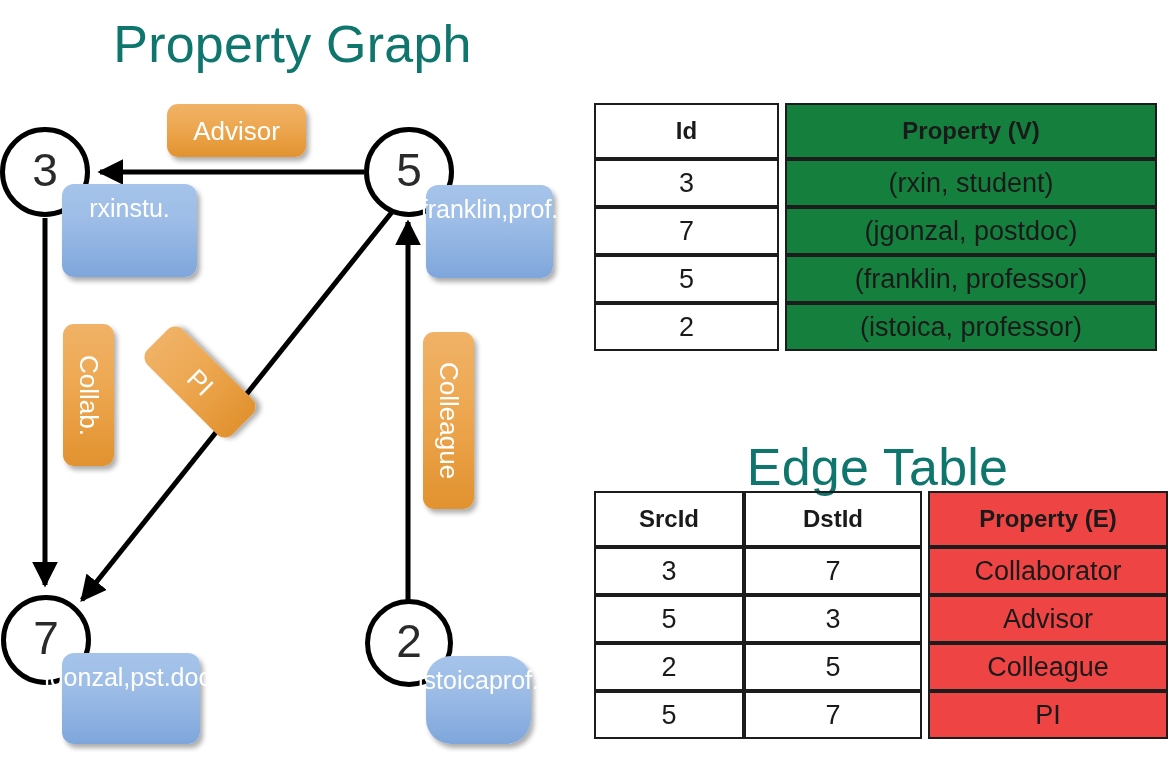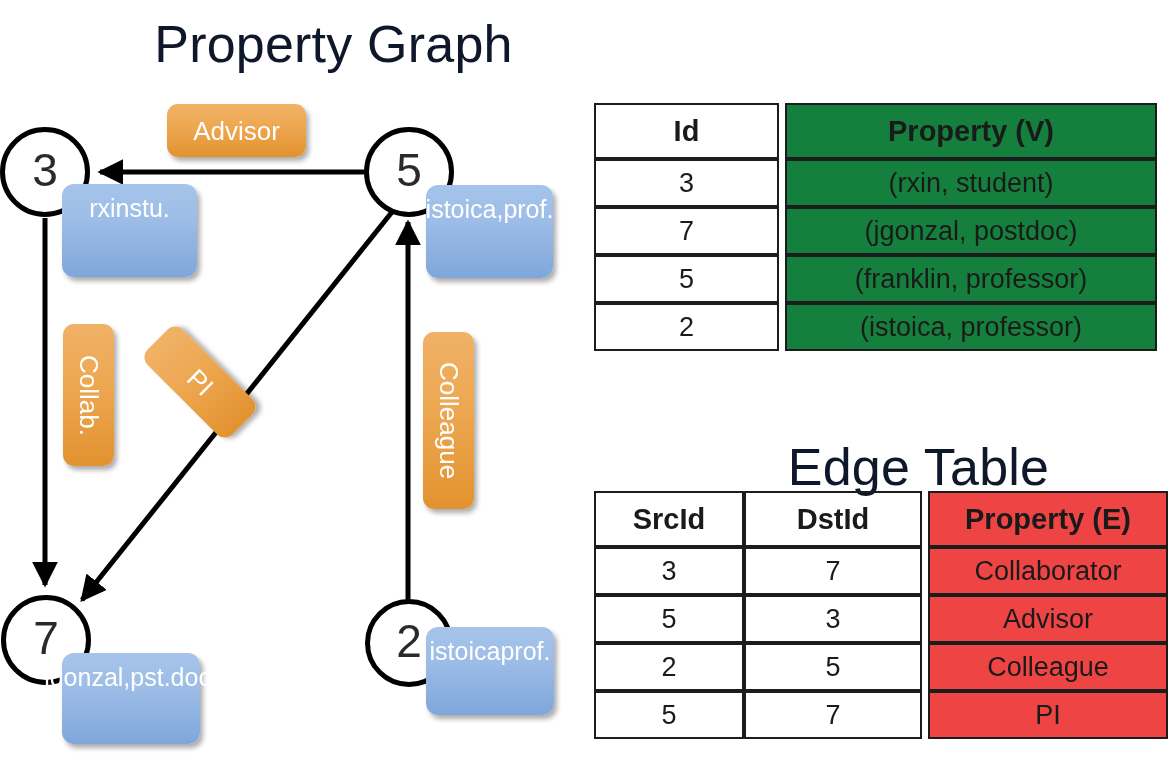--- a/index.html
+++ b/index.html
@@ -10,24 +10,23 @@
   }
   .canvas{position:absolute;left:0;top:0;width:1170px;height:760px;}
 
   
   .title{
     position:absolute;
     font-weight:400;
     font-size:52px;
     line-height:1;
     letter-spacing:.2px;
-    color:#0f172a;
+    color:#0f766e;
     white-space:nowrap;
     text-align:center;
-    padding-left:41px;
   }
   #title-property-graph{left:0;top:18px;width:585px;}
   #title-vertex-table{left:585px;top:14px;width:585px;}
   #title-edge-table{left:585px;top:405px;width:585px;margin-top:36px;}
 
   
   #graph-svg{position:absolute;left:0;top:0;width:585px;height:760px;}
 
   
   .node{
@@ -67,21 +66,21 @@
   .tbl td{
     border:2px solid #1c1c1c;
     text-align:center;
     font-size:27px;
     font-weight:300;
     color:#1a1a1a;
     padding:0;
     height:48px;
     box-sizing:border-box;
   }
-  .tbl td.hdr{font-weight:700;font-size:29px;height:56px;}
+  .tbl td.hdr{font-weight:700;font-size:24px;height:56px;}
   .sep{width:6px;border:none !important;background:#fff;padding:0;}
   .blue{background:#15803d;}
   .peach{background:#ef4444;}
   .idcol{width:185px;}
   .vpropcol{width:372px;}
   .srccol{width:150px;}
   .dstcol{width:178px;}
   .epropcol{width:240px;}
 
   #vertex-table{left:594px;top:103px;}
@@ -123,30 +122,30 @@
   <div class="node" style="left:365px;top:599px;width:88px;height:88px;">
     <span>2</span>
   </div>
 
   <div class="pbox" style="left:62px;top:184px;width:135px;height:93px;">
     <div>rxin</div>
     <div>stu.</div>
   </div>
 
   <div class="pbox" style="left:426px;top:185px;width:127px;height:93px;">
-    <div>istoica,</div>
+    <div>franklin,</div>
     <div>prof.</div>
   </div>
 
   <div class="pbox" style="left:62px;top:653px;width:138px;height:91px;">
     <div>jgonzal,</div>
     <div>pst.doc.</div>
   </div>
 
-  <div class="pbox" style="left:426px;top:627px;width:128px;height:88px;">
+  <div class="pbox" style="left:426px;top:656px;width:105px;height:88px;border-radius:25px;">
     <div>istoica</div>
     <div>prof.</div>
   </div>
 
   <div class="obox" style="left:167px;top:104px;width:139px;height:53px;">
     <span>Advisor</span>
   </div>
 
   <div class="obox vert" style="left:63px;top:324px;width:51px;height:142px;">
     <span>Collab.</span>

